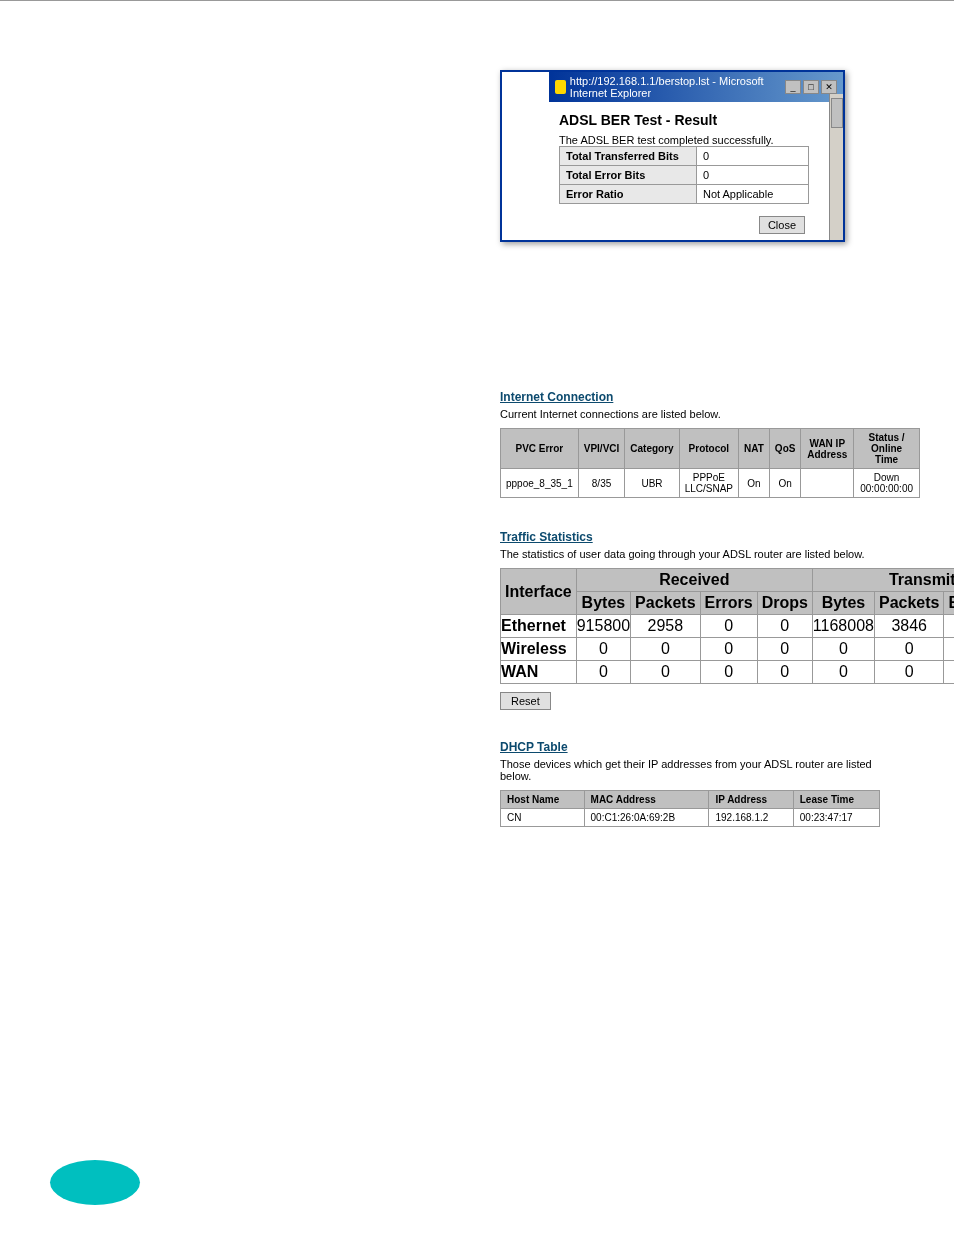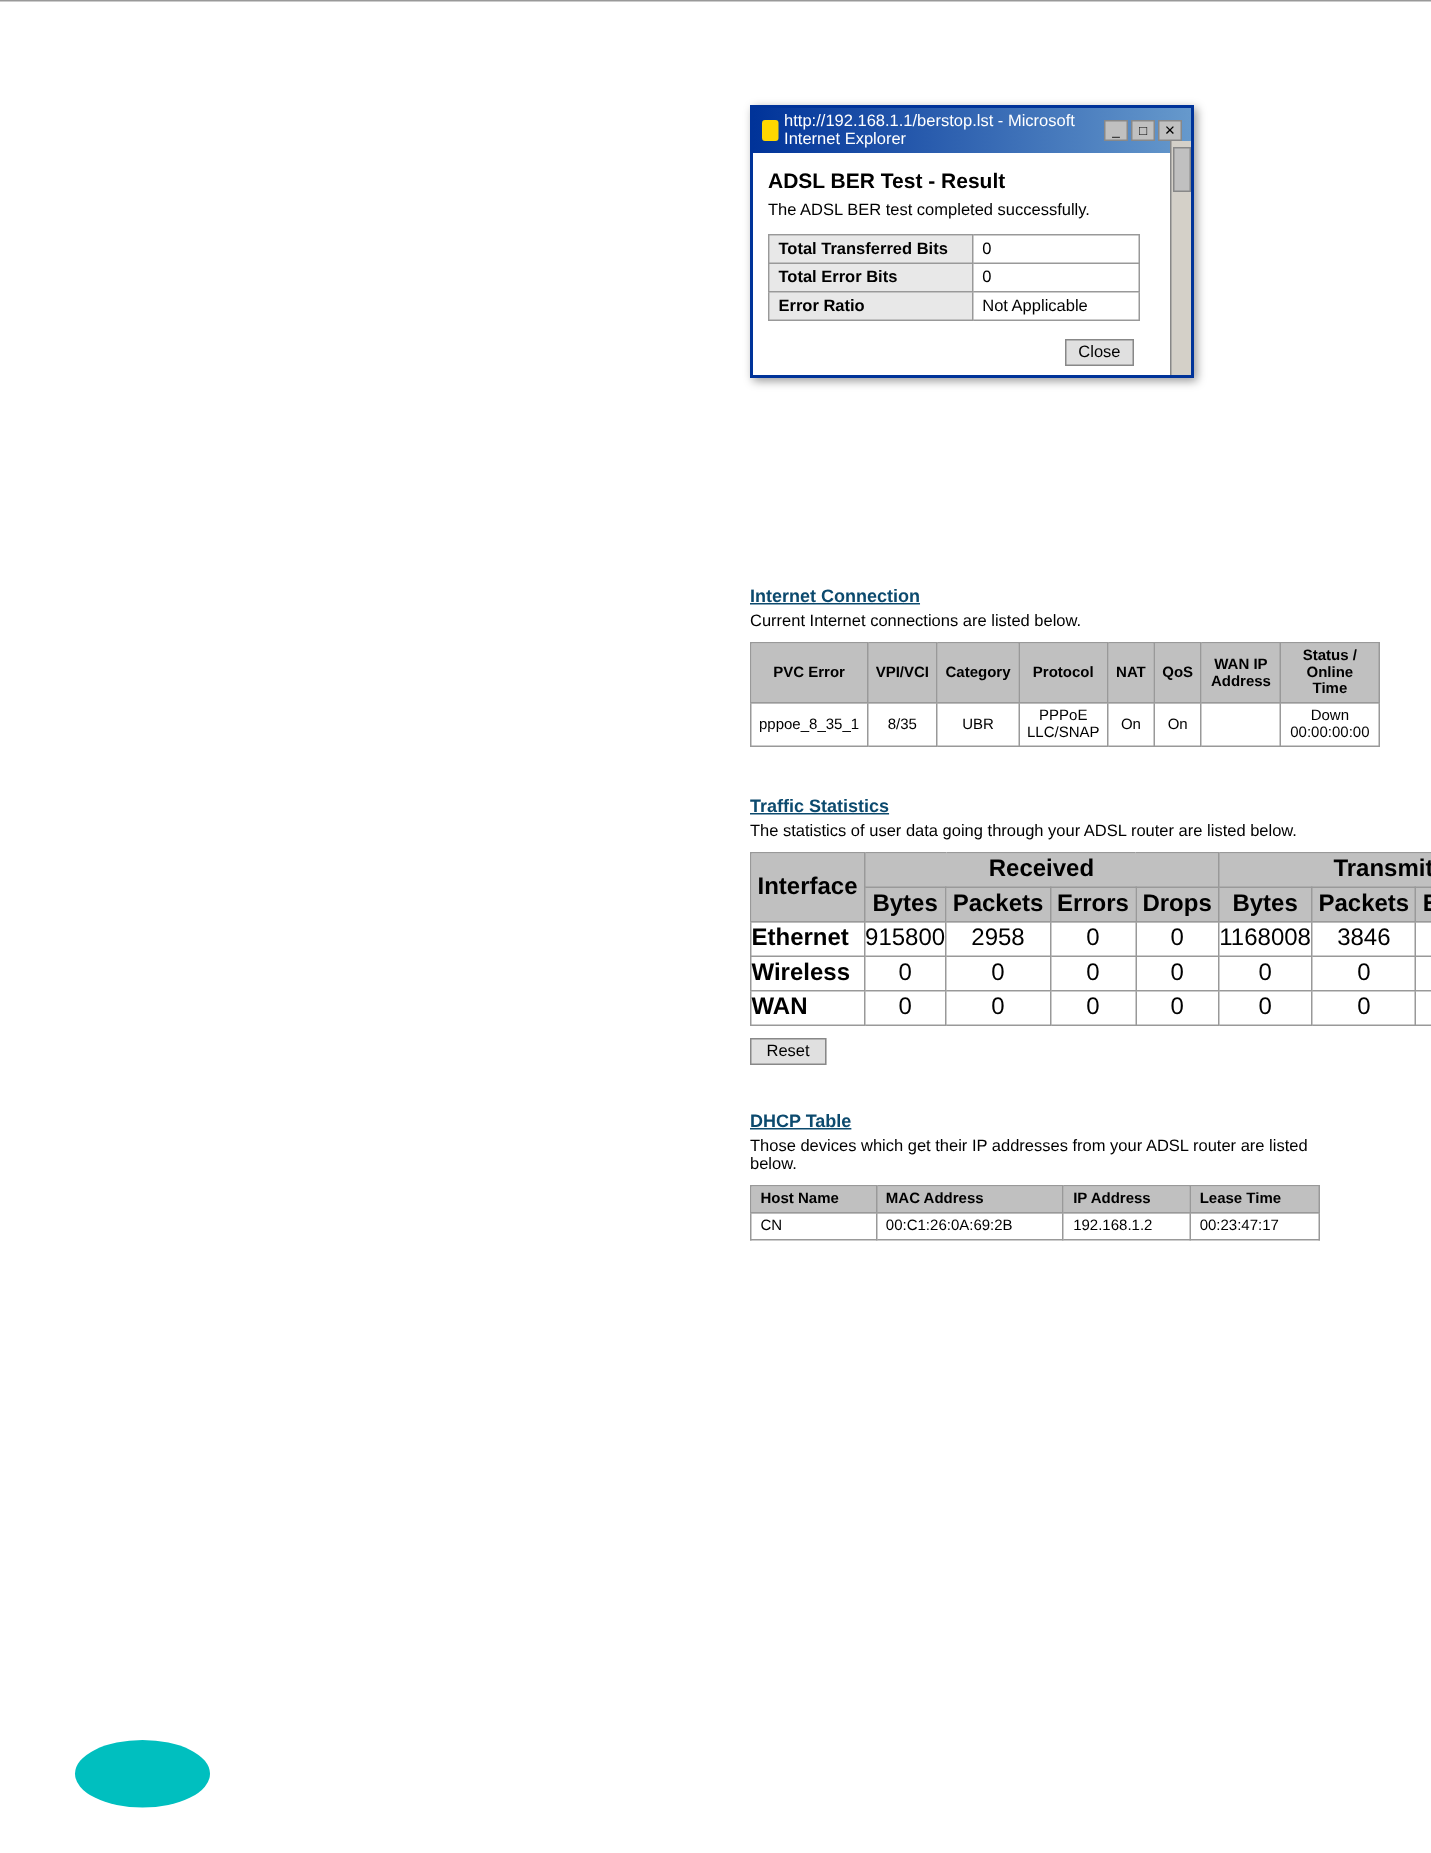--- a/index.html
+++ b/index.html
@@ -18,24 +18,25 @@
       border: none;
       border-top: 1px solid #999;
       margin: 0;
     }
 
     
     .ie-window {
       position: absolute;
       top: 70px;
       left: 500px;
-      width: 296px;
+      width: 345px;
       border: 2px solid #003399;
       background: #fff;
       box-shadow: 2px 2px 6px rgba(0,0,0,0.4);
+      padding-left: 47px;
     }
 
     .ie-titlebar {
       background: linear-gradient(to right, #003399, #6699cc);
       color: #fff;
       font-size: 11px;
       padding: 3px 6px;
       display: flex;
       align-items: center;
       justify-content: space-between;
@@ -99,21 +100,20 @@
       margin-right: 14px;
     }
 
     .ie-title {
       font-size: 14px;
       font-weight: bold;
       margin-bottom: 6px;
     }
 
     .ie-subtitle {
-      margin-bottom: 10px;
       font-size: 11px;
     }
 
     .ber-table {
       border-collapse: collapse;
       width: 100%;
       margin-bottom: 12px;
     }
 
     .ber-table td {

